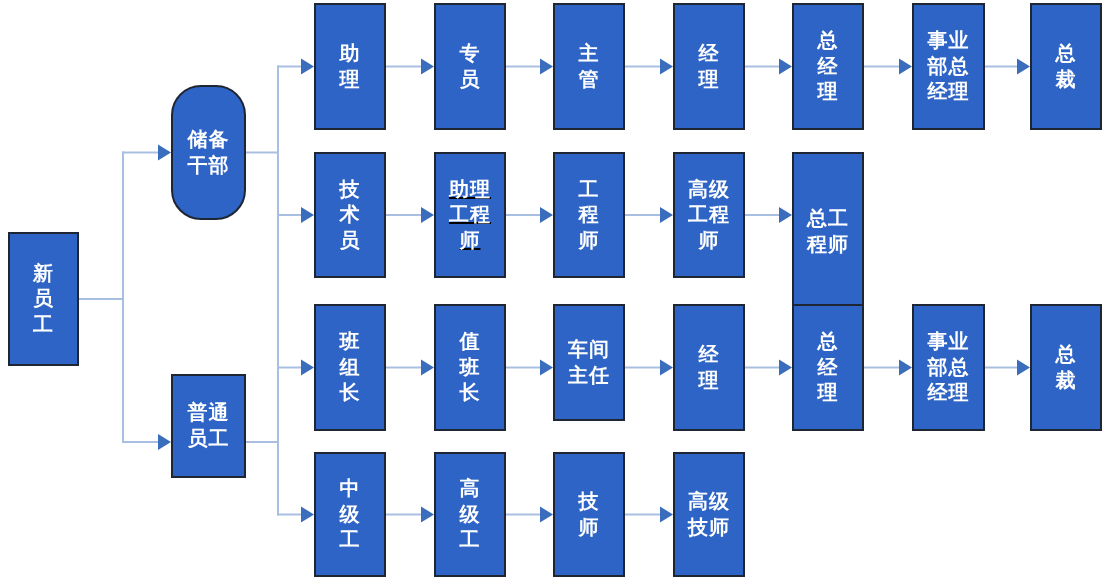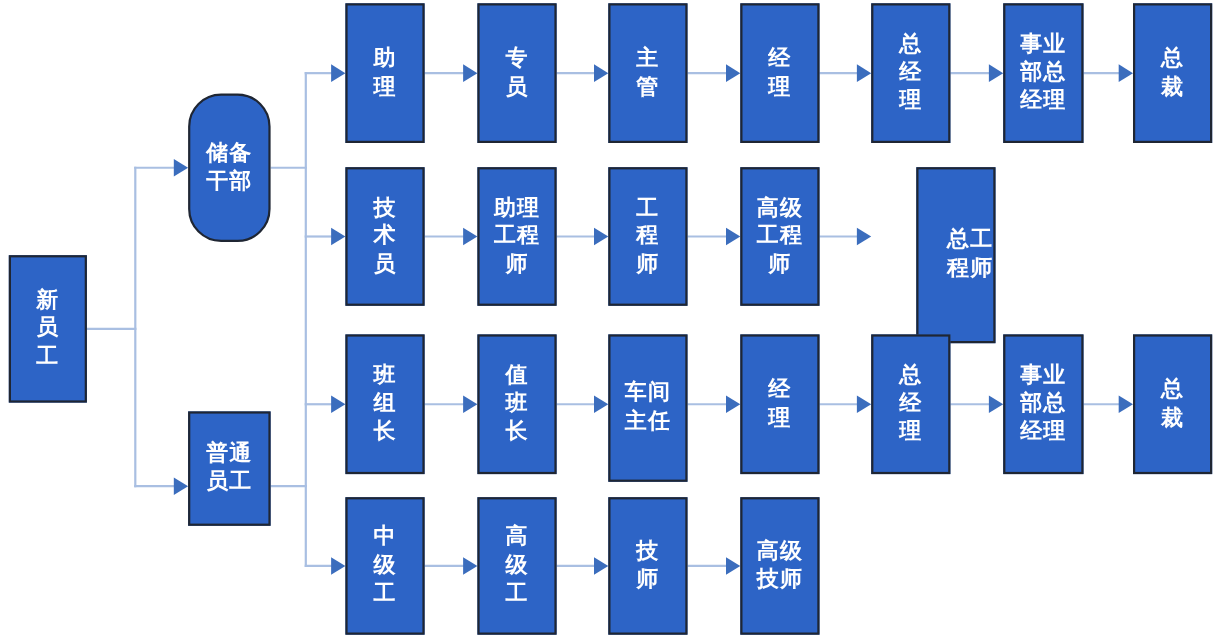--- a/index.html
+++ b/index.html
@@ -142,50 +142,50 @@
       </div>
       <div class="node" style="left: 1030px; top: 3px; width: 72px; height: 127px;">
         <span class="node-label">总
 裁</span>
       </div>
       <div class="node" style="left: 314px; top: 152px; width: 72px; height: 126px;">
         <span class="node-label">技
 术
 员</span>
       </div>
-      <div class="node" style="left: 434px; top: 152px; width: 72px; height: 126px;">
+      <div class="node" style="left: 434px; top: 152px; width: 72px; height: 126px; text-decoration: underline;">
         <span class="node-label">助理
 工程
 师</span>
       </div>
       <div class="node" style="left: 553px; top: 152px; width: 72px; height: 126px;">
         <span class="node-label">工
 程
 师</span>
       </div>
       <div class="node" style="left: 673px; top: 152px; width: 72px; height: 126px;">
         <span class="node-label">高级
 工程
 师</span>
       </div>
-      <div class="node" style="left: 833px; top: 152px; width: 72px; height: 160px; justify-content: flex-end;">
+      <div class="node" style="left: 792px; top: 152px; width: 72px; height: 160px;">
         <span class="node-label">总工
 程师</span>
       </div>
       <div class="node" style="left: 314px; top: 304px; width: 72px; height: 127px;">
         <span class="node-label">班
 组
 长</span>
       </div>
       <div class="node" style="left: 434px; top: 304px; width: 72px; height: 127px;">
         <span class="node-label">值
 班
 长</span>
       </div>
-      <div class="node" style="left: 553px; top: 304px; width: 72px; height: 134px;">
+      <div class="node" style="left: 553px; top: 304px; width: 72px; height: 117px;">
         <span class="node-label">车间
 主任</span>
       </div>
       <div class="node" style="left: 673px; top: 304px; width: 72px; height: 127px;">
         <span class="node-label">经
 理</span>
       </div>
       <div class="node" style="left: 792px; top: 304px; width: 72px; height: 127px;">
         <span class="node-label">总
 经

